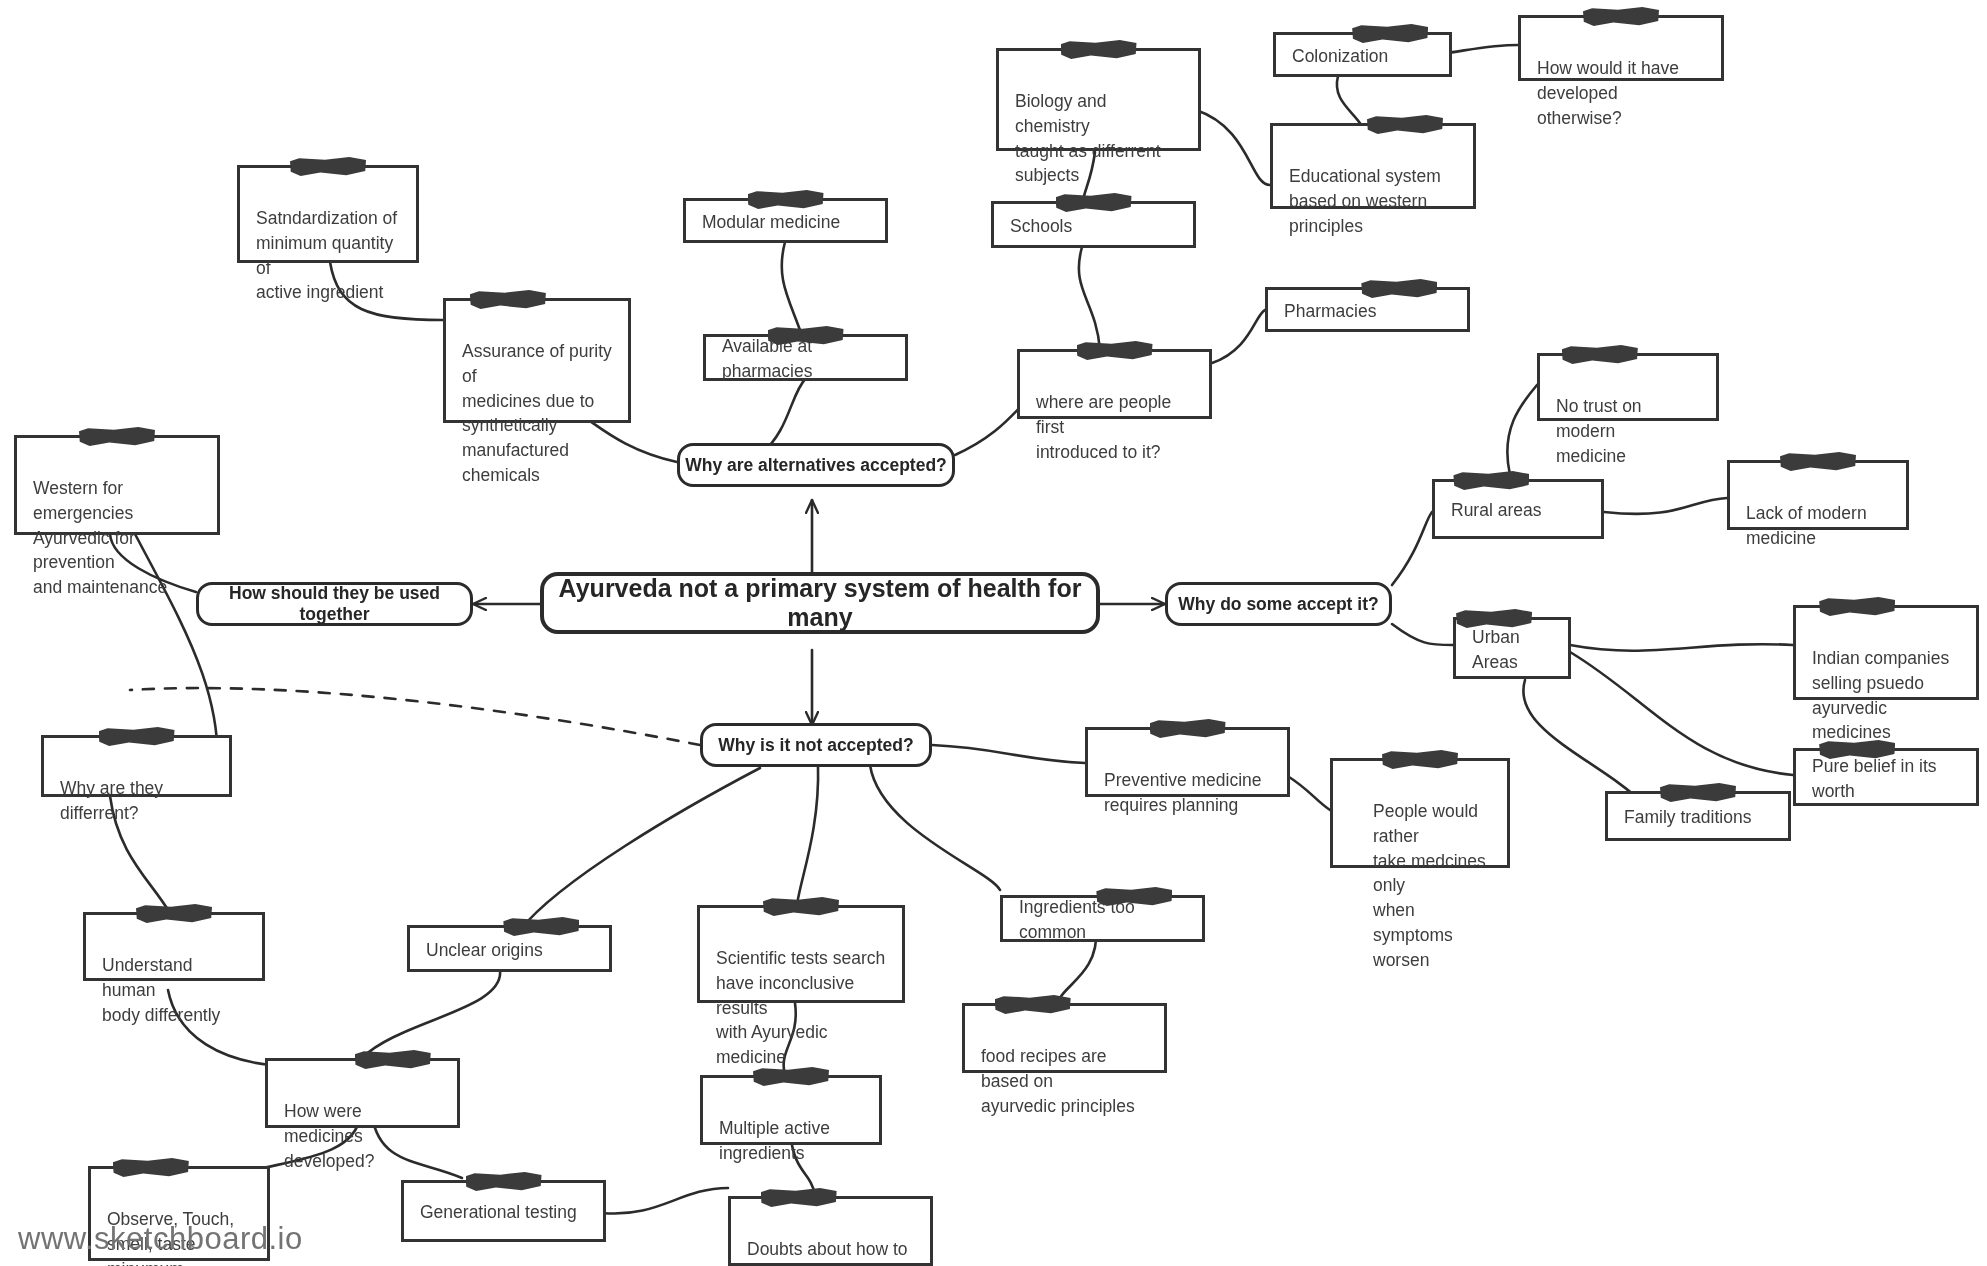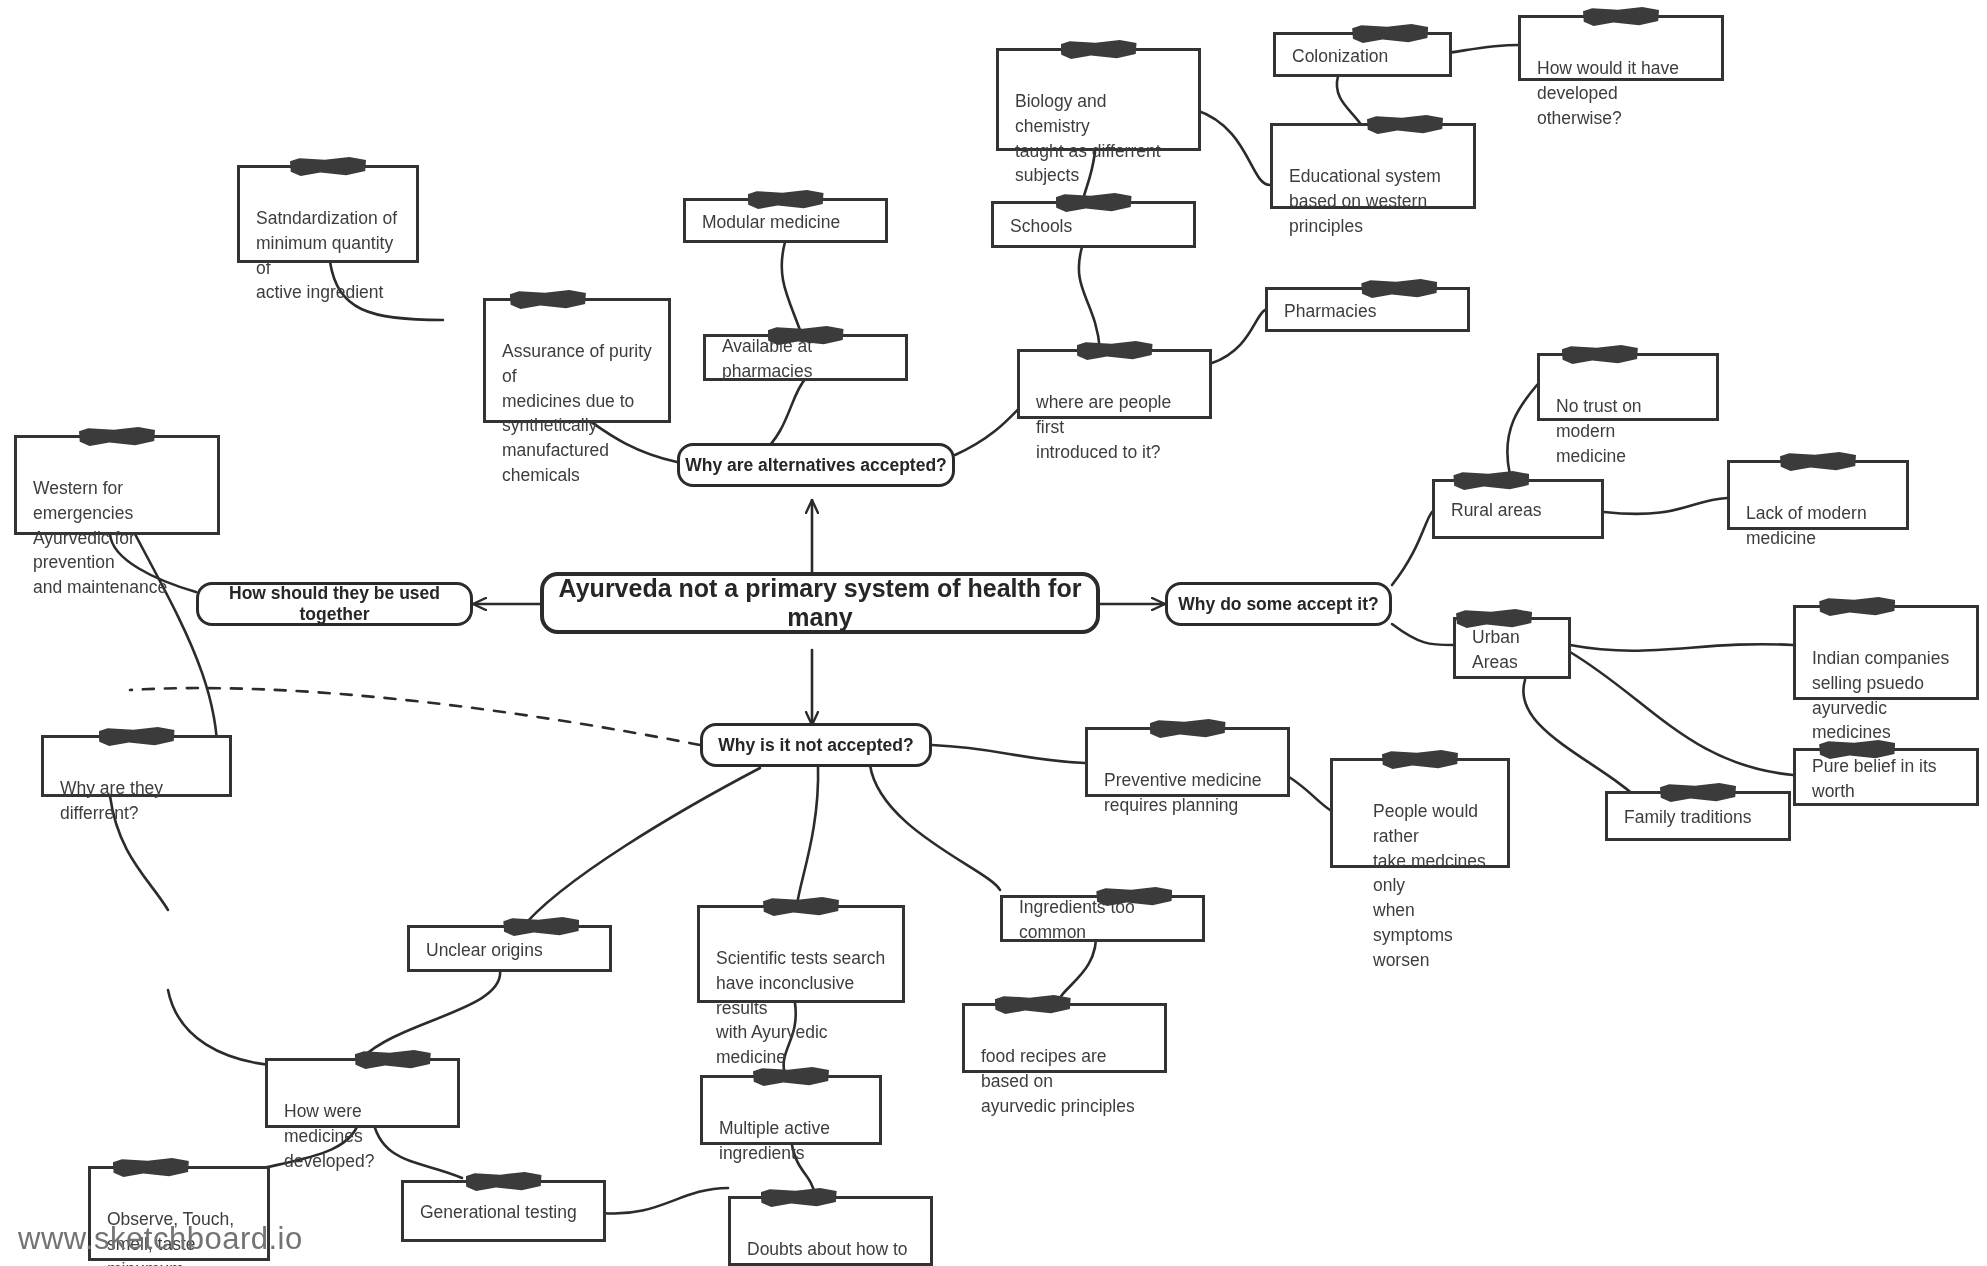--- a/index.html
+++ b/index.html
@@ -189,21 +189,21 @@
     <span>Why is it not accepted?</span>
   </div>
 
   <div class="node" style="left:237px; top:165px; width:182px; height:98px;">
     <span>Satndardization of
 minimum quantity of
 active ingredient</span>
     <i class="tape"></i>
   </div>
 
-  <div class="node" style="left:443px; top:298px; width:188px; height:125px;margin-left:40px;">
+  <div class="node" style="left:443px; top:298px; width:188px; height:125px;">
     <span>Assurance of purity of
 medicines due to
 synthetically
 manufactured chemicals</span>
     <i class="tape left"></i>
   </div>
 
   <div class="node vcenter" style="left:683px; top:198px; width:205px; height:45px;">
     <span>Modular medicine</span>
     <i class="tape"></i>
@@ -314,20 +314,25 @@
 worsen</span>
     <i class="tape"></i>
   </div>
 
   <div class="node" style="left:17px; top:735px; width:191px; height:62px;margin-left:24px;">
     <span>Why are they
 differrent?</span>
     <i class="tape"></i>
   </div>
 
+  <div class="node" style="left:83px; top:912px; width:182px; height:69px;">
+    <span>Understand human
+body differently</span>
+    <i class="tape"></i>
+  </div>
 
   <div class="node vcenter" style="left:407px; top:925px; width:205px; height:47px;">
     <span>Unclear origins</span>
     <i class="tape right"></i>
   </div>
 
   <div class="node" style="left:697px; top:905px; width:208px; height:98px;">
     <span>Scientific tests search
 have inconclusive results
 with Ayurvedic medicine</span>

